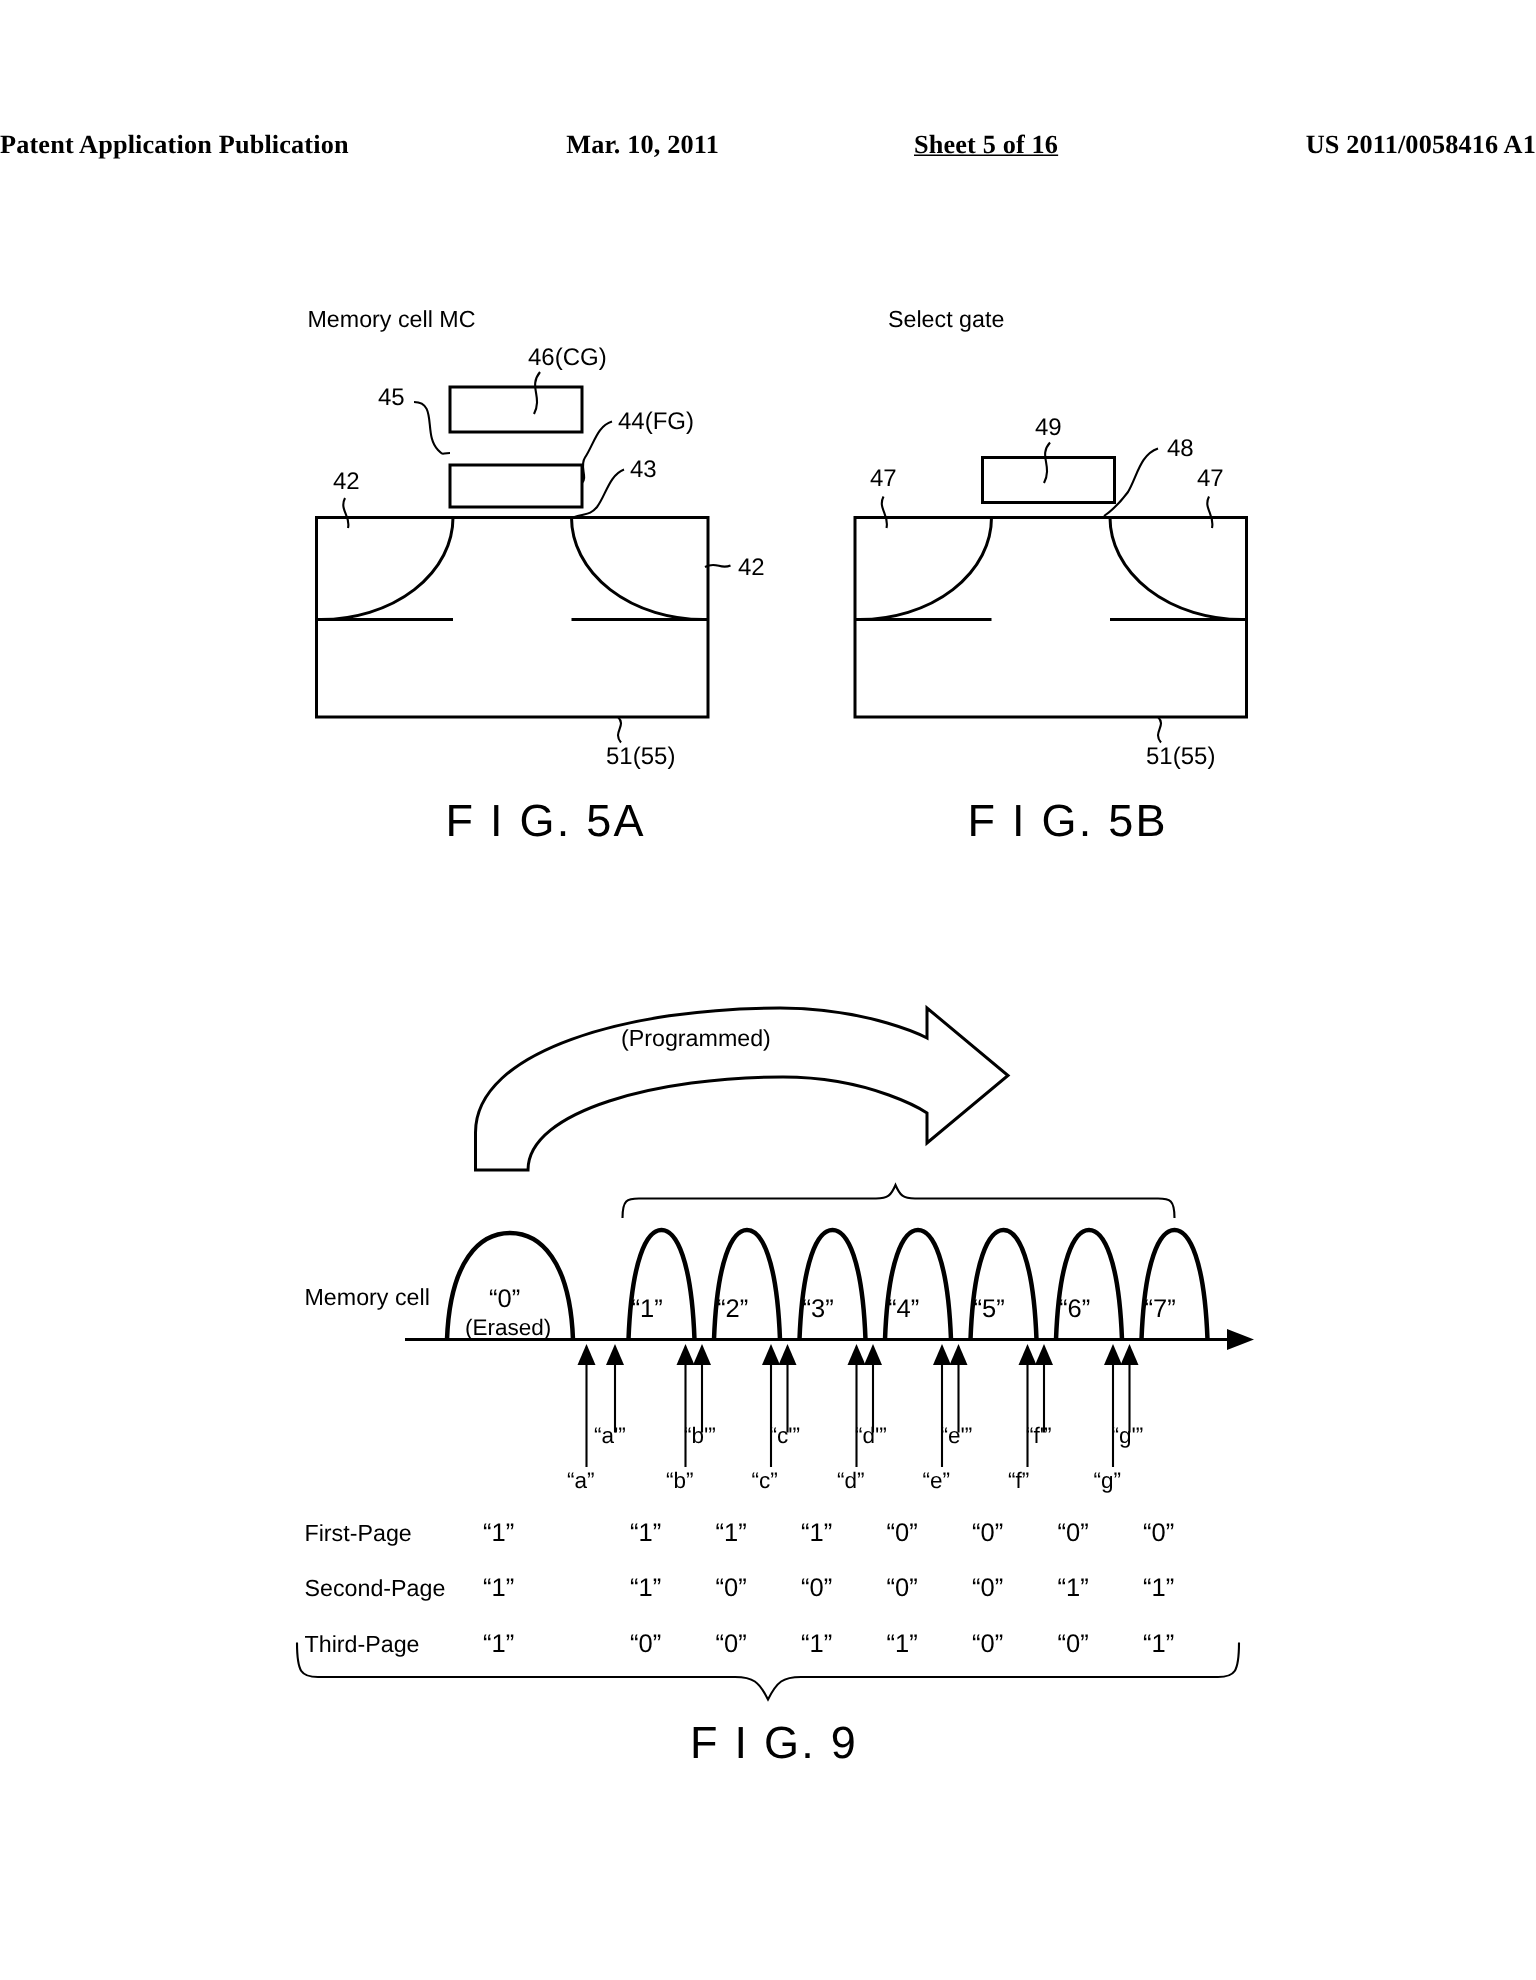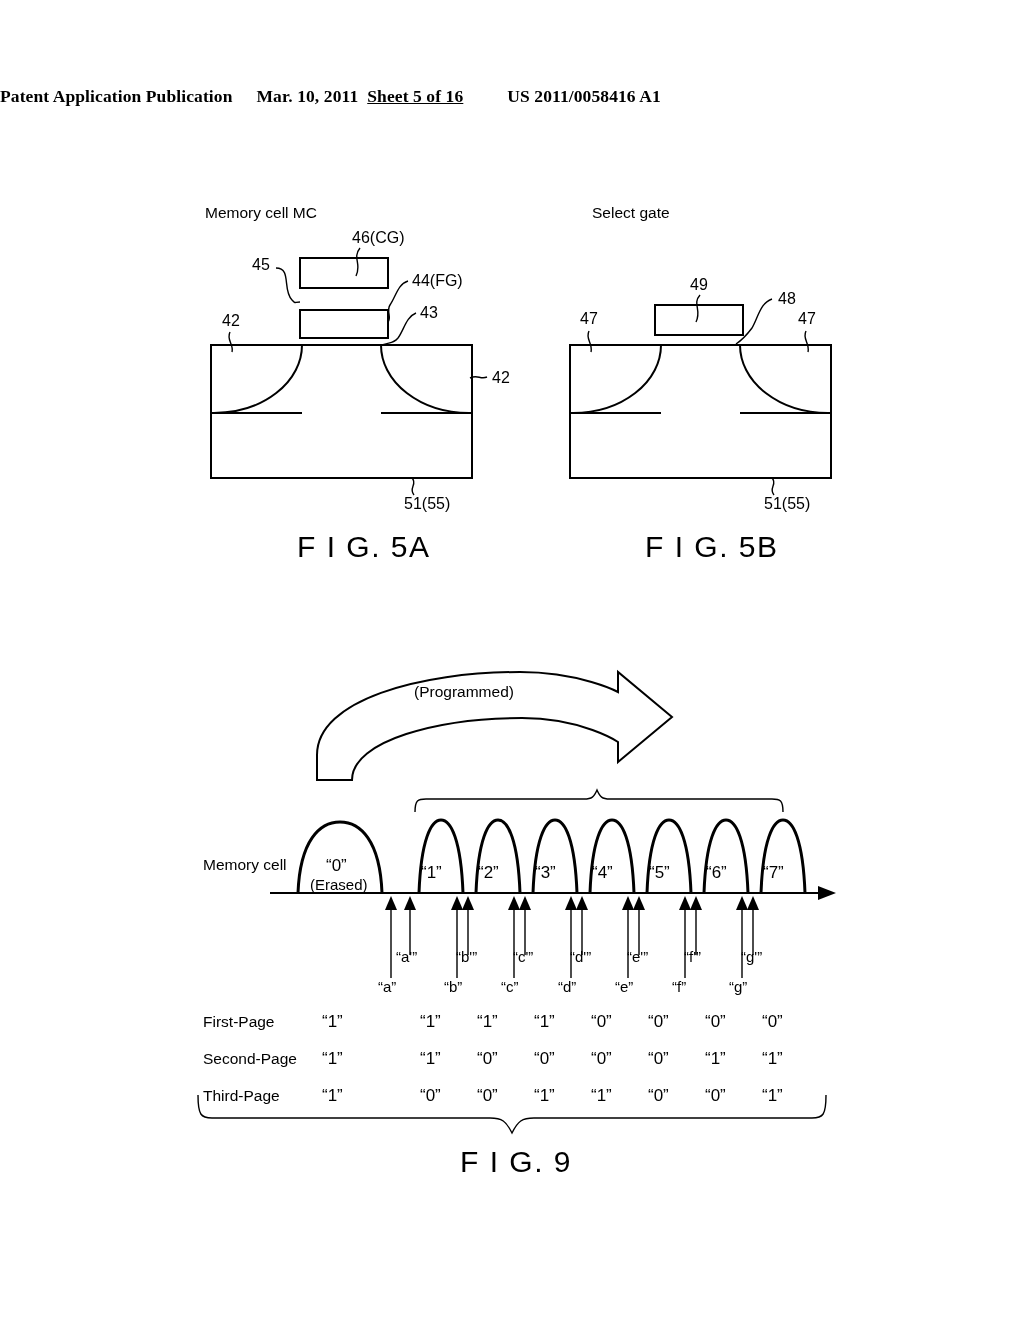--- a/index.html
+++ b/index.html
@@ -17,21 +17,21 @@
     overflow: hidden;
   }
 
   
   .pub-header {
     position: absolute;
     top: 86px;
     left: 0;
     width: 1024px;
     display: flex;
-    justify-content: flex-start;
+    justify-content: space-between;
     align-items: baseline;
     font-family: "Liberation Serif", serif;
     font-weight: bold;
     font-size: 17.5px;
     letter-spacing: 0.1px;
     white-space: nowrap;
   }
   .pub-header .h-title { }
   .pub-header .h-date { margin-left: 24px; }
   .pub-header .h-sheet { margin-left: 9px; text-decoration: underline; }

